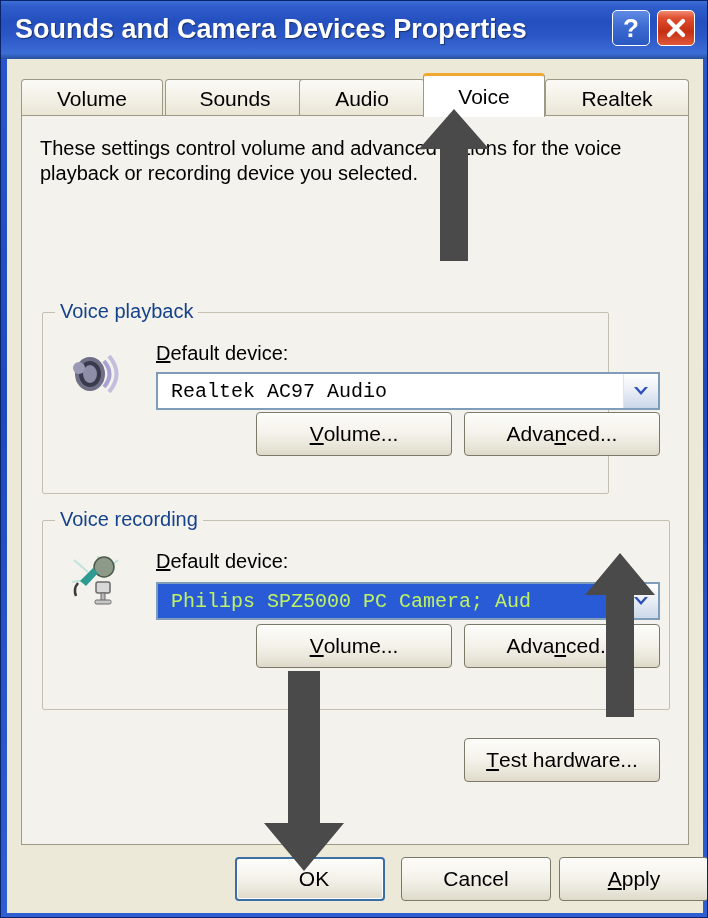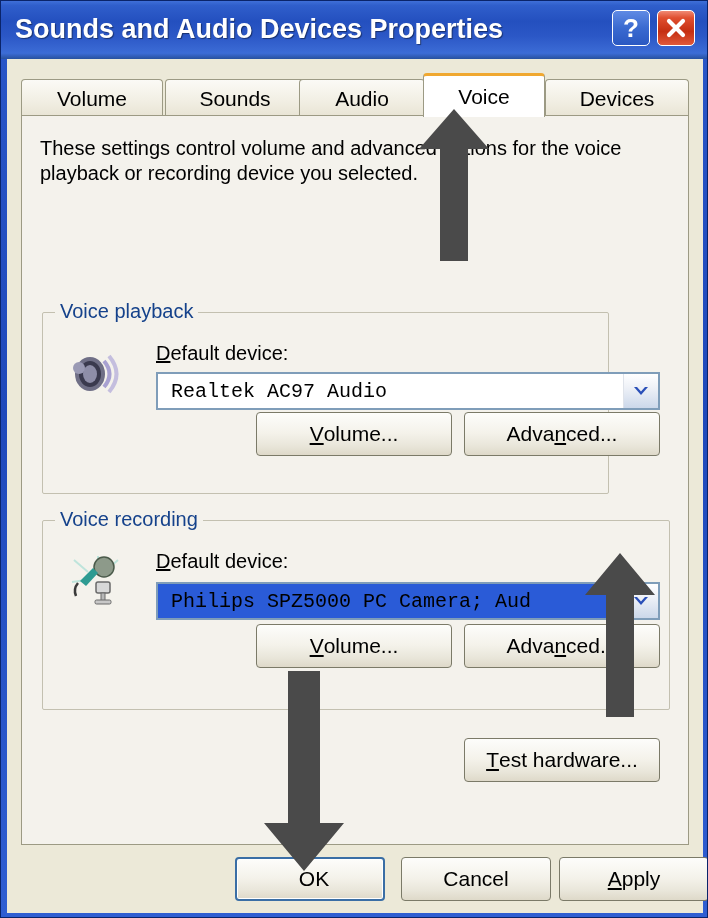--- a/index.html
+++ b/index.html
@@ -184,21 +184,21 @@
     align-items: center;
     padding-left: 13px;
     font-size: 20px;
     color: #000;
     white-space: nowrap;
     overflow: hidden;
     font-family: Liberation Mono, monospace;
   }
   .combo.selected .combo-value {
     background: #2a5bd7;
-    color: #000000;
+    color: #bef264;
   }
   .combo-arrow {
     width: 34px;
     background: linear-gradient(to bottom, #ffffff 0%, #eef1f7 40%, #ccd8ea 100%);
     border-left: 1px solid #dfe3ea;
     display: flex;
     align-items: center;
     justify-content: center;
     cursor: pointer;
   }
@@ -254,21 +254,21 @@
   #arrow-voice-tab   { left: 418px; top: 108px; }
   #arrow-record-combo{ left: 584px; top: 552px; }
   #arrow-ok-button   { left: 263px; top: 670px; }
 </style>
 </head>
 <body>
 
 <div id="window">
 
   <div id="titlebar">
-    <div id="title-text">Sounds and Audio Devices Properties</div>
+    <div id="title-text">Sounds and Camera Devices Properties</div>
 
     <div class="titlebtn" id="help-button">
       <span>?</span>
     </div>
 
     <div class="titlebtn" id="close-button">
       <svg width="22" height="22" viewBox="0 0 22 22">
         <path d="M4 4 L18 18 M18 4 L4 18" stroke="#ffffff" stroke-width="4.2" stroke-linecap="round"></path>
       </svg>
     </div>
@@ -283,21 +283,21 @@
       <div class="tab" id="tab-1" style="left:144px; width:140px;">
           <span>Sounds</span>
         </div>
       <div class="tab" id="tab-2" style="left:278px; width:126px;">
           <span>Audio</span>
         </div>
       <div class="tab selected" id="tab-3" style="left:402px; width:122px;">
           <span>Voice</span>
         </div>
       <div class="tab" id="tab-4" style="left:524px; width:144px;">
-          <span>Devices</span>
+          <span>Realtek</span>
         </div>
     </div>
 
     <div id="tabpage">
 
       <div id="description">These settings control volume and advanced options for the voice playback or recording device you selected.</div>
 
       <div class="groupbox" id="group-playback">
         <div class="group-title">Voice playback</div>
       </div>

